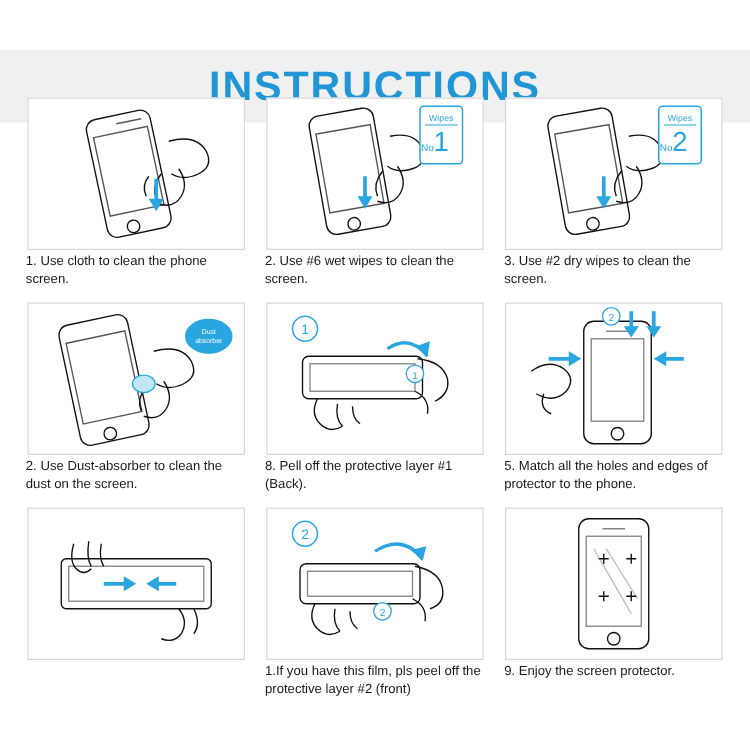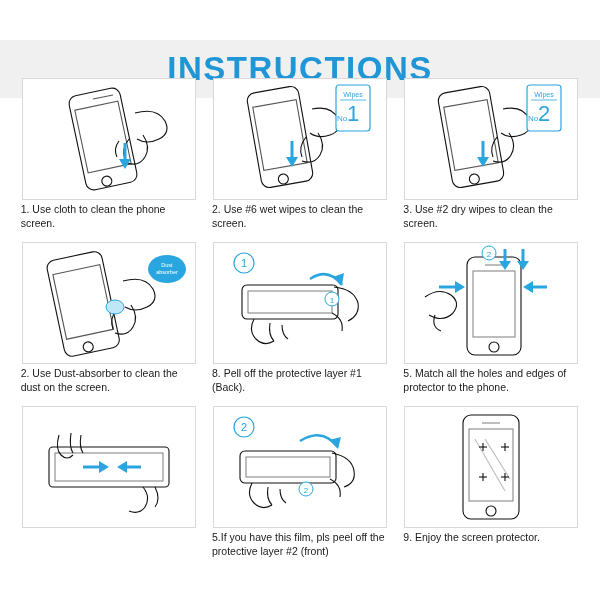--- a/index.html
+++ b/index.html
@@ -270,21 +270,21 @@
             <path d="M38 76 q-6 12 2 20 q8 8 18 2"></path>
             <path d="M54 80 q-2 12 4 18"></path>
             <path d="M66 82 q0 10 6 14"></path>
           </g>
           <path d="M86 34 q22 -14 38 6" stroke="#29a6e0" stroke-width="2.6" fill="none"></path>
           <path d="M124 42 l3 -12 l-12 3 z" fill="#29a6e0"></path>
           <circle cx="92" cy="82" r="7" fill="#fff" stroke="#29a6e0" stroke-width="1"></circle>
           <text x="92" y="86" font-size="8" text-anchor="middle" fill="#29a6e0" font-family="Liberation Sans, sans-serif">2</text>
         </svg>
       </div>
-      <div class="caption">5.If you have this film, pls peel off the protective layer #2 (front)</div>
+      <div class="caption">1.If you have this film, pls peel off the protective layer #2 (front)</div>
     </div>
 
     <div class="cell">
       <div class="illus">
         <svg width="172" height="120" viewBox="0 0 172 120">
           <g fill="none" stroke="#111" stroke-width="1.1">
             <rect x="58" y="8" width="56" height="104" rx="8"></rect>
             <rect x="64" y="22" width="44" height="72" stroke="#888"></rect>
             <circle cx="86" cy="104" r="5"></circle>
             <line x1="77" y1="16" x2="95" y2="16" stroke="#888"></line>

